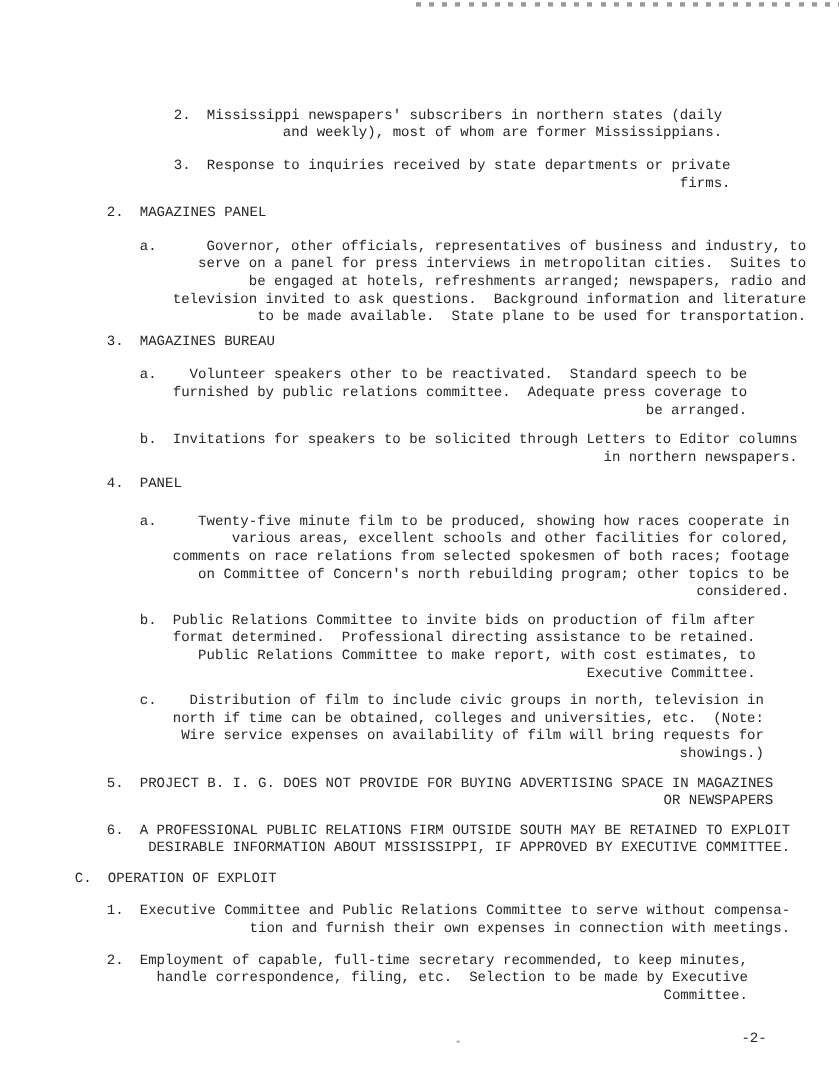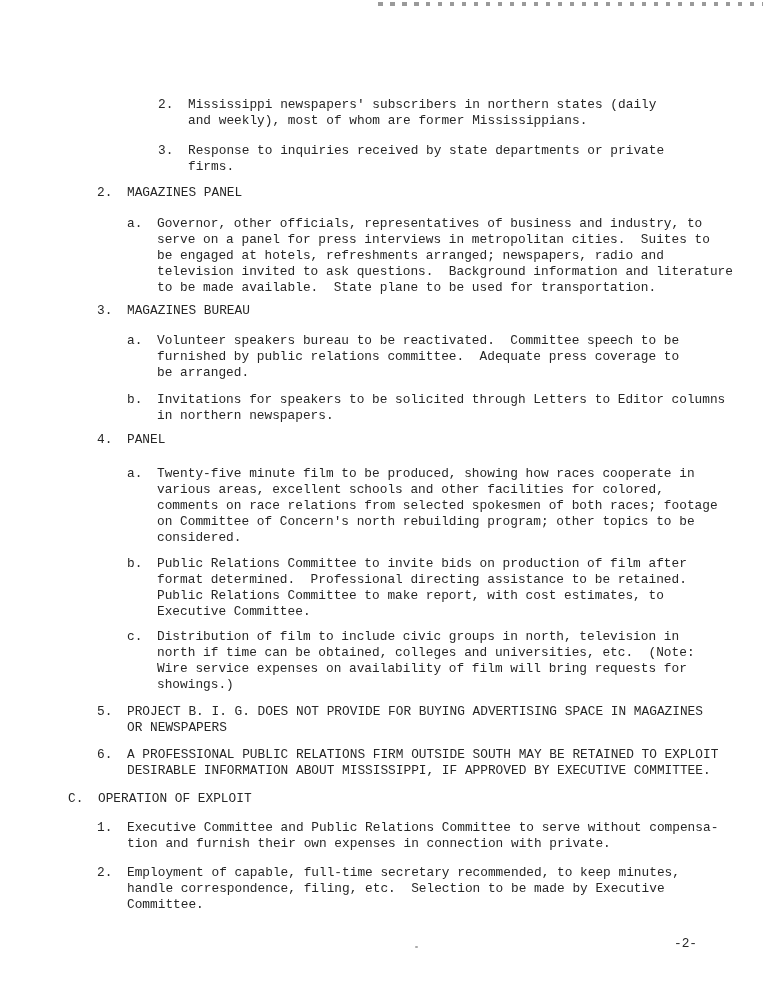--- a/index.html
+++ b/index.html
@@ -27,20 +27,21 @@
     display: flex;
     align-items: flex-start;
   }
   .marker {
     flex: 0 0 30px;
     width: 30px;
     white-space: pre;
   }
   .lines {
     white-space: pre-wrap;
+    text-align: right;
   }
   .page-number {
     position: absolute;
     left: 674px;
     top: 936px;
   }
   .speck {
     position: absolute;
     left: 415px;
     top: 946px;
@@ -83,21 +84,21 @@
 to be made available.  State plane to be used for transportation.</div>
   </div>
 
   <div class="item" style="left:97px; top:303px">
     <span class="marker">3.</span>
     <div class="lines">MAGAZINES BUREAU</div>
   </div>
 
   <div class="item" style="left:127px; top:333px">
     <span class="marker">a.</span>
-    <div class="lines">Volunteer speakers bureau to be reactivated.  Committee speech to be
+    <div class="lines">Volunteer speakers other to be reactivated.  Standard speech to be
 furnished by public relations committee.  Adequate press coverage to
 be arranged.</div>
   </div>
 
   <div class="item" style="left:127px; top:392px">
     <span class="marker">b.</span>
     <div class="lines">Invitations for speakers to be solicited through Letters to Editor columns
 in northern newspapers.</div>
   </div>
 
@@ -144,21 +145,21 @@
   </div>
 
   <div class="item" style="left:68px; top:791px">
     <span class="marker">C.</span>
     <div class="lines">OPERATION OF EXPLOIT</div>
   </div>
 
   <div class="item" style="left:97px; top:820px">
     <span class="marker">1.</span>
     <div class="lines">Executive Committee and Public Relations Committee to serve without compensa-
-tion and furnish their own expenses in connection with private.</div>
+tion and furnish their own expenses in connection with meetings.</div>
   </div>
 
   <div class="item" style="left:97px; top:865px">
     <span class="marker">2.</span>
     <div class="lines">Employment of capable, full-time secretary recommended, to keep minutes,
 handle correspondence, filing, etc.  Selection to be made by Executive
 Committee.</div>
   </div>
 
   <div class="page-number">-2-</div>

